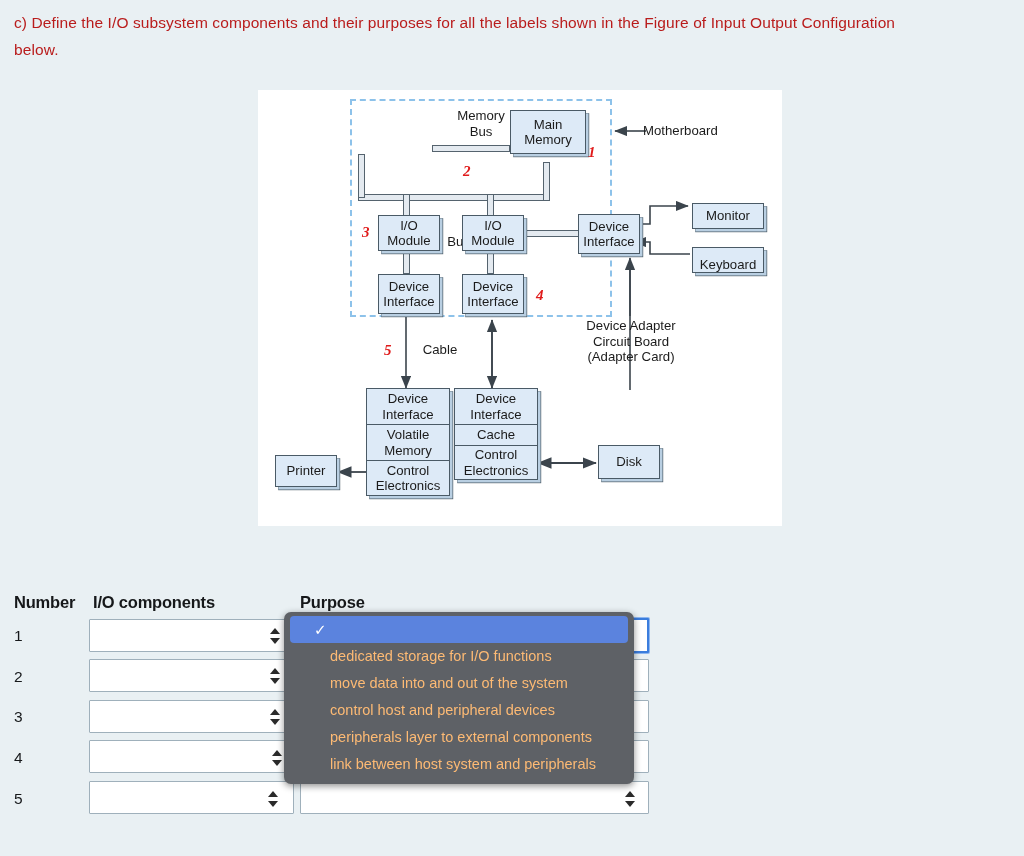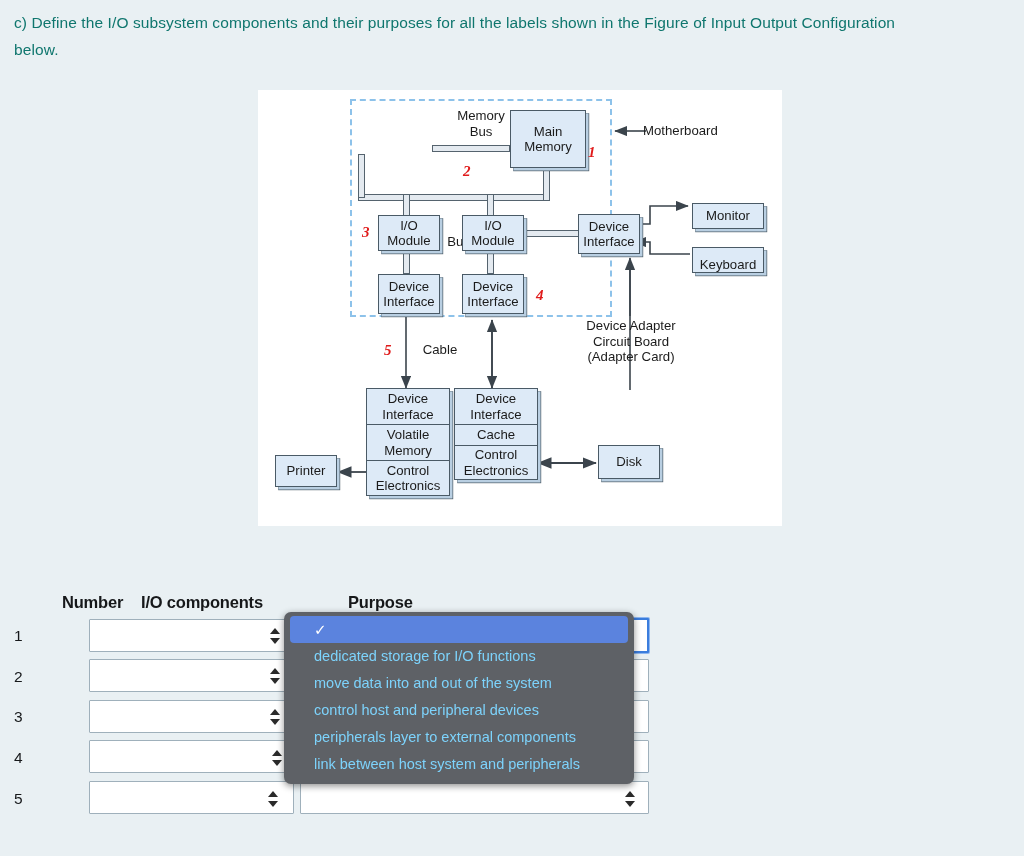--- a/index.html
+++ b/index.html
@@ -5,21 +5,21 @@
   html,body{margin:0;padding:0;}
   body{
     width:1024px;height:856px;position:relative;overflow:hidden;
     background:#e9f0f3;
     font-family:"Liberation Sans","DejaVu Sans",sans-serif;
     color:#1b1b1b;
   }
   
   #question{
     position:absolute;left:14px;top:9px;width:920px;
-    font-size:15.5px;line-height:27px;color:#0f766e;
+    font-size:15.5px;line-height:27px;color:#b91c1c;
     letter-spacing:.1px;
   }
   
   #figure{
     position:absolute;left:258px;top:90px;width:524px;height:436px;
     background:#ffffff;
   }
   
   .box{
     position:absolute;box-sizing:border-box;
@@ -52,21 +52,20 @@
   .flabel{position:absolute;font-size:13.2px;line-height:15.5px;color:#1b1b1b;text-align:center;}
   .numlabel{position:absolute;font-size:15px;font-weight:bold;font-style:italic;color:#e01b1b;font-family:"Liberation Serif","DejaVu Serif",serif;}
   
   .bus{position:absolute;background:#e4eaf0;border:1.2px solid #55636e;box-sizing:border-box;}
   svg.arrows{position:absolute;left:0;top:0;width:524px;height:436px;overflow:visible;}
   
   #tbl{position:absolute;left:0;top:590px;width:1024px;height:266px;}
   .col-head{
     position:absolute;font-size:16.5px;font-weight:bold;color:#16181a;
     letter-spacing:-0.2px;
-    margin-left:48px;
   }
   .rownum{position:absolute;font-size:15.5px;color:#16181a;}
   select.cmb{
     position:absolute;box-sizing:border-box;
     background:#ffffff;border:1px solid #9fb0bb;
     font-size:13px;font-family:"Liberation Sans",sans-serif;
     color:#111;padding:0 4px;
     -webkit-appearance:none;appearance:none;
     border-radius:1px;
   }
@@ -83,22 +82,22 @@
   
   #dropdown{
     position:absolute;left:284px;top:612px;width:350px;
     background:#5e6166;border-radius:7px;
     box-shadow:0 2px 7px rgba(0,0,0,.45);
     padding:4px 0 6px 0;box-sizing:border-box;
     z-index:40;
   }
   .ddopt{
     height:27px;line-height:27px;
-    font-size:14.5px;color:#7dd3fc;
-    padding-left:30px;box-sizing:border-box;
+    font-size:14.5px;color:#fdba74;
+    padding-left:46px;box-sizing:border-box;
     white-space:nowrap;
   }
   .ddopt.sel{background:#5b83de;color:#fff;border-radius:4px;margin:0 6px;padding-left:24px;}
   .ddopt.sel .tick{font-size:15px;color:#fff;}
 </style>
 </head>
 <body>
 
 <div id="question">c) Define the I/O subsystem components and their purposes for all the labels shown in the Figure of Input Output Configuration below.</div>
 
@@ -141,21 +140,21 @@
     <path d="M234,298 L234,230" fill="none" stroke="#3b444c" stroke-width="1.6" marker-end="url(#ah)"></path>
     <path d="M234,230 L234,298" fill="none" stroke="#3b444c" stroke-width="1.6" marker-end="url(#ah)"></path>
 
     <path d="M110,382 L80,382" fill="none" stroke="#3b444c" stroke-width="1.8" marker-end="url(#ah)"></path>
 
     <path d="M280,373 L338,373" fill="none" stroke="#3b444c" stroke-width="1.8" marker-end="url(#ah)"></path>
     <path d="M338,373 L280,373" fill="none" stroke="#3b444c" stroke-width="1.8" marker-end="url(#ah)"></path>
   </svg>
 
 
-  <div class="box" style="left:252px;top:20px;width:76px;height:58px;">
+  <div class="box" style="left:252px;top:20px;width:76px;height:44px;">
     <span class="ml">Main<br>Memory</span>
   </div>
 
   <div class="flabel" style="left:180px;top:18px;width:86px;">Memory<br>Bus</div>
 
   <div class="flabel" style="left:155px;top:100px;width:70px;margin-top:44px;">I/O Bus</div>
 
   <div class="box" style="left:120px;top:125px;width:62px;height:36px;">
     <span>I/O<br>Module</span>
   </div>

